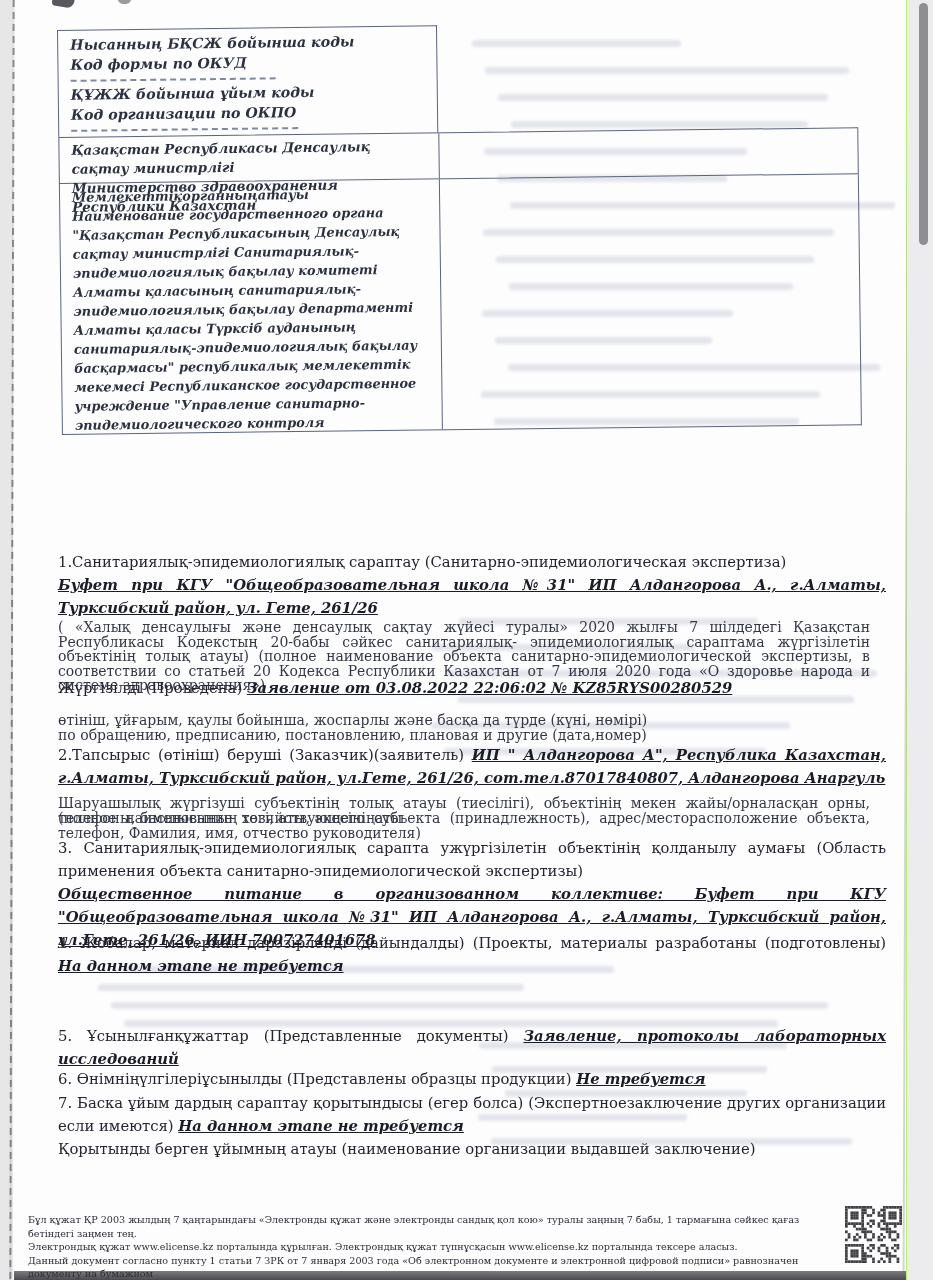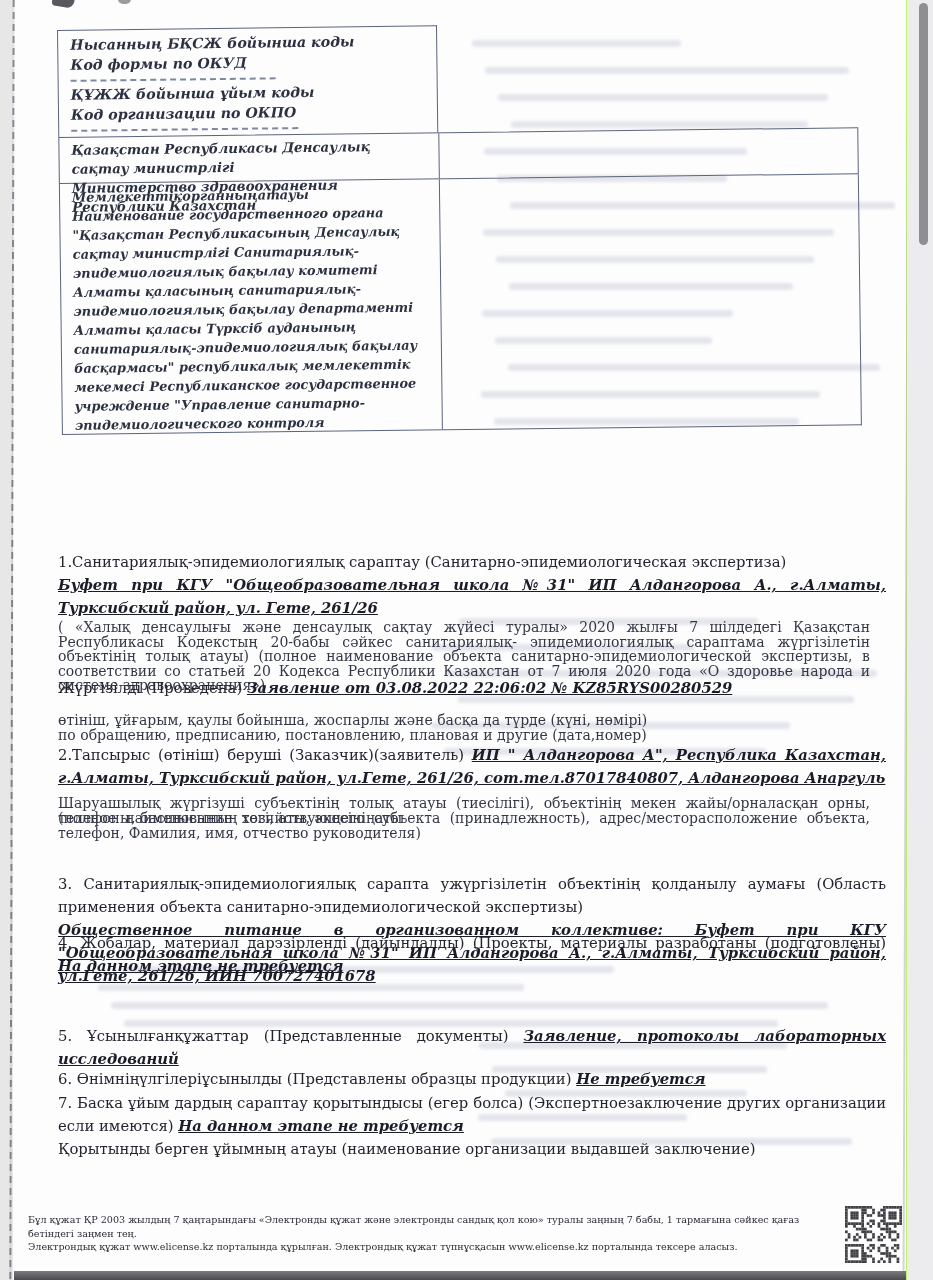--- a/index.html
+++ b/index.html
@@ -148,21 +148,21 @@
   <div class="fine" style="top:713px">өтініш, ұйғарым, қаулы бойынша, жоспарлы және басқа да түрде (күні, нөмірі)</div>
   <div class="fine" style="top:728px">по обращению, предписанию, постановлению, плановая и другие (дата,номер)</div>
 
   <div class="para" style="top:743px">
     <span>2.Тапсырыс (өтініш) беруші (Заказчик)(заявитель)</span>
     <span class="val">ИП " Алдангорова А", Республика Казахстан, г.Алматы, Турксибский район, ул.Гете, 261/26, сот.тел.87017840807, Алдангорова Анаргуль</span>
   </div>
   <div class="fine" style="top:796px">Шаруашылық жүргізуші субъектінің толық атауы (тиесілігі), объектінің мекен жайы/орналасқан орны, телефоны, басшысының тегі, аты, әкесініңаты</div>
   <div class="fine" style="top:811px">(полное наименование хозяйствующего субъекта (принадлежность), адрес/месторасположение объекта, телефон, Фамилия, имя, отчество руководителя)</div>
 
-  <div class="para" style="top:872px">
+  <div class="para" style="top:836px">
     <span class="blocklabel">3. Санитариялық-эпидемиологиялық сарапта ужүргізілетін объектінің қолданылу аумағы (Область применения объекта санитарно-эпидемиологической экспертизы)</span>
     <span class="val">Общественное питание в организованном коллективе: Буфет при КГУ "Общеобразовательная школа №31" ИП Алдангорова А., г.Алматы, Турксибский район, ул.Гете, 261/26, ИИН 700727401678</span>
   </div>
 
   <div class="para" style="top:931px">
     <span>4. Жобалар, материал дарэзірленді (дайындалды) (Проекты, материалы разработаны (подготовлены)</span>
     <span class="val">На данном этапе не требуется</span>
   </div>
 
   <div class="para" style="top:1024px">
@@ -177,20 +177,21 @@
 
   <div class="para" style="top:1091px">
     <span>7. Баска ұйым дардың сараптау қорытындысы (егер болса) (Экспертноезаключение других организации если имеются)</span>
     <span class="val">На данном этапе не требуется</span>
     <span class="blocklabel">Қорытынды берген ұйымның атауы (наименование организации выдавшей заключение)</span>
   </div>
 
   <div id="footer">
     <div>Бұл құжат ҚР 2003 жылдың 7 қаңтарындағы «Электронды құжат және электронды сандық қол кою» туралы заңның 7 бабы, 1 тармағына сәйкес қағаз бетіндегі заңмен тең.</div>
     <div>Электрондық құжат www.elicense.kz порталында құрылған. Электрондық құжат түпнұсқасын www.elicense.kz порталында тексере аласыз.</div>
+    <div>Данный документ согласно пункту 1 статьи 7 ЗРК от 7 января 2003 года «Об электронном документе и электронной цифровой подписи» равнозначен документу на бумажном</div>
   </div>
 
   <div id="qr">
       <svg width="57" height="57" viewBox="0 0 56.7 56.7" style="opacity: 0.88;">
         <rect x="0" y="0" width="2.7" height="2.7" fill="#26262c"></rect>
         <rect x="2.7" y="0" width="2.7" height="2.7" fill="#26262c"></rect>
         <rect x="5.4" y="0" width="2.7" height="2.7" fill="#26262c"></rect>
         <rect x="8.100000000000001" y="0" width="2.7" height="2.7" fill="#26262c"></rect>
         <rect x="10.8" y="0" width="2.7" height="2.7" fill="#26262c"></rect>
         <rect x="13.5" y="0" width="2.7" height="2.7" fill="#26262c"></rect>

